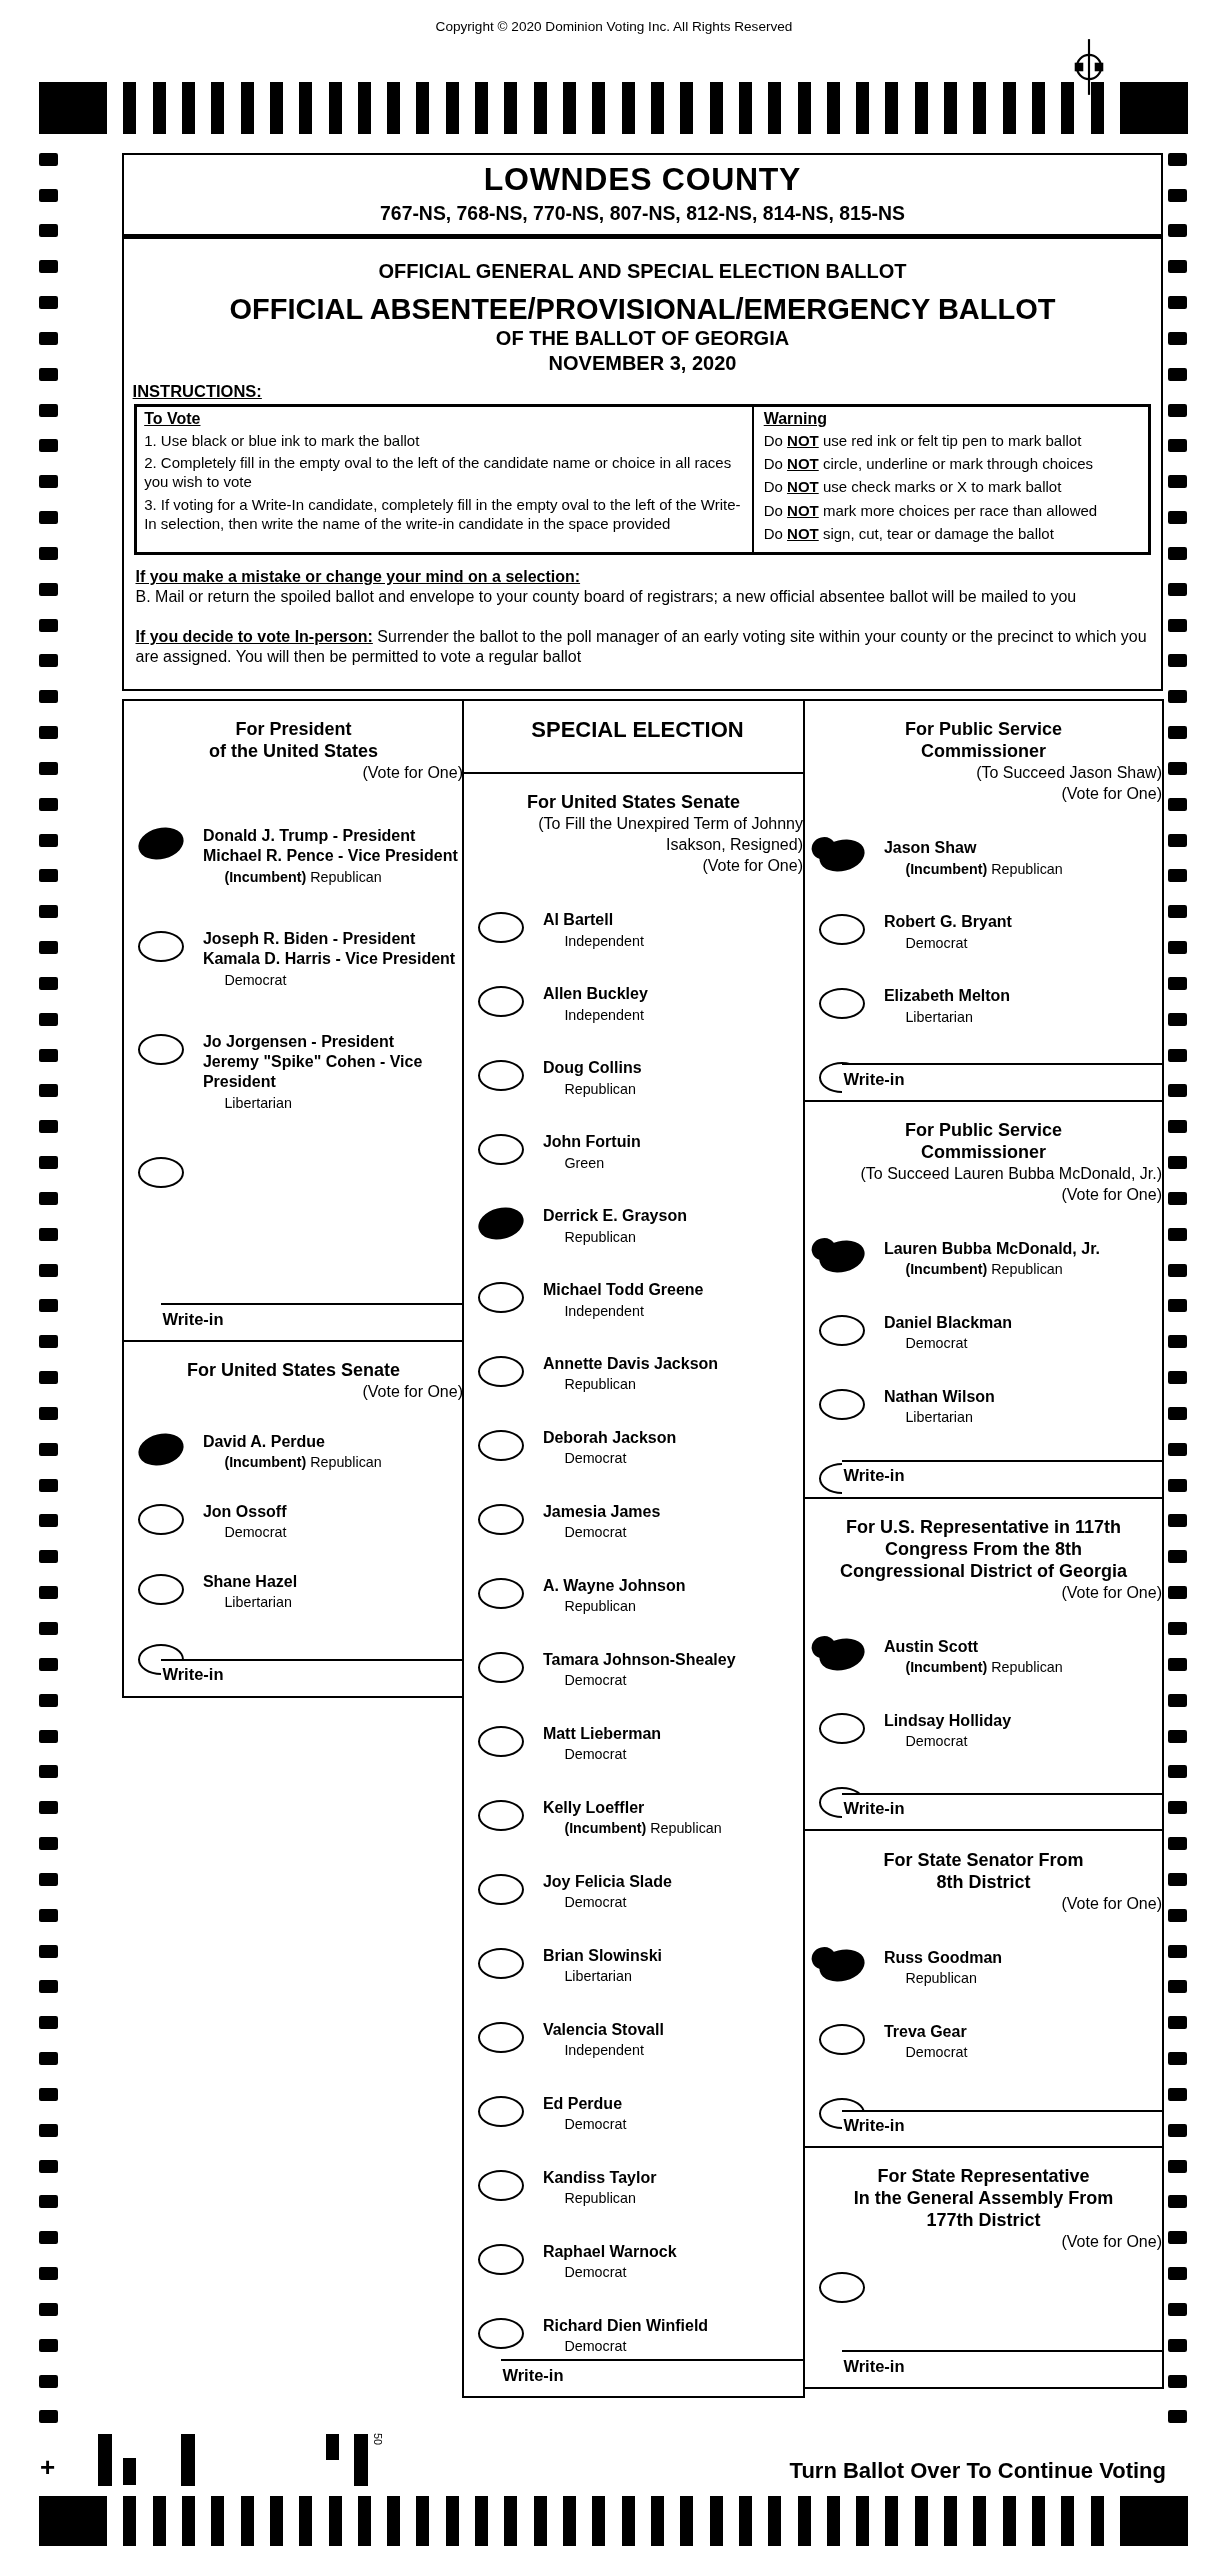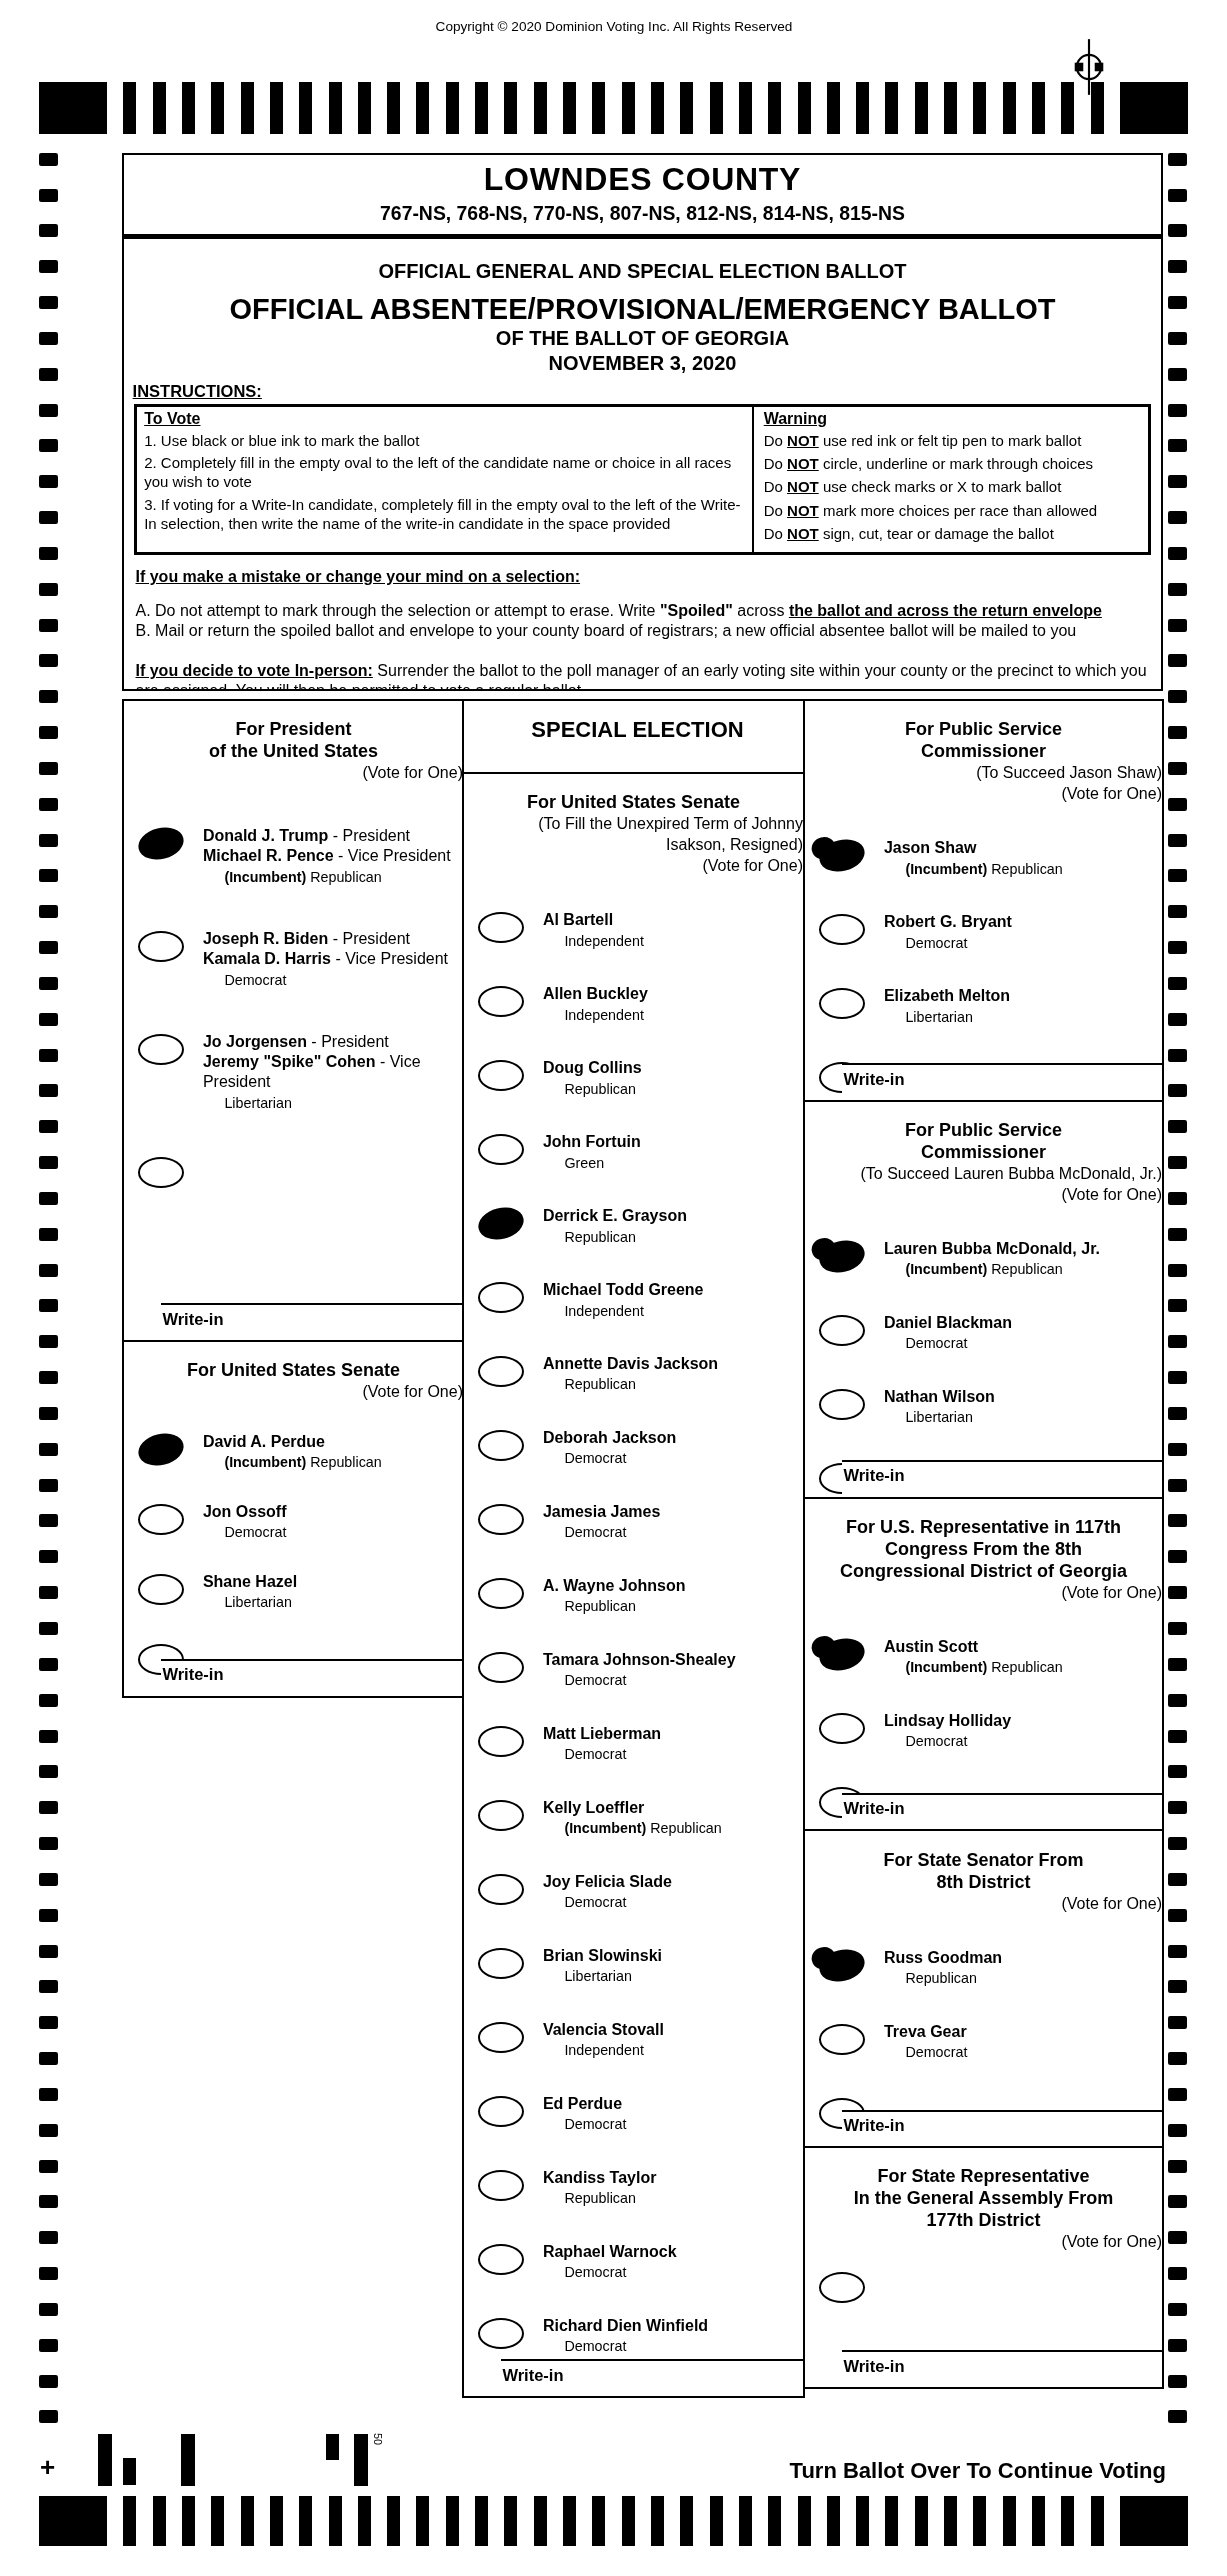--- a/index.html
+++ b/index.html
@@ -64,21 +64,21 @@
   #contest-president .cand{margin-top:43px;}
   #contest-us-senate .cand{margin-top:30px;}
   #contest-state-rep-177th .cand{margin-top:17px;}
   .oval{width:42px;height:27px;border:2.2px solid #000;border-radius:50%;flex:0 0 auto;margin-top:2.2px;
         position:relative;background:#fff;box-sizing:content-box;}
   .oval.filled{background:#000;border-color:#000;transform:rotate(-14deg);}
   .oval.filled.sloppy::after{content:"";position:absolute;left:-7.2px;top:-8.6px;width:24.4px;height:21.5px;
         background:#000;border-radius:50%;}
   .cand-text{margin-left:18.6px;}
   .cand-name{font-size:16px;line-height:20px;font-weight:bold;}
-  .cand-name .suffix{font-weight:normal;}
+  .cand-name .suffix{font-weight:bold;}
   .cand-party{font-size:14.3px;line-height:18.6px;padding-left:21.5px;margin-top:1.4px;}
   .cand-party b{font-weight:bold;}
   .write-in{position:absolute;left:37px;right:0px;bottom:0px;border-top:2.2px solid #000;
             font-weight:bold;font-size:16.5px;padding:4.3px 0 11.5px 1.4px;background:#fff;}
   
   #copyright{position:absolute;top:18.6px;left:0;width:100%;text-align:center;font-size:13.6px;}
   #turn-over{position:absolute;right:62px;top:2458px;font-size:22px;font-weight:bold;}
 </style>
 </head>
 <body>
@@ -329,23 +329,20 @@
             <div class="warn-item">Do <u>NOT</u> circle, underline or mark through choices</div>
             <div class="warn-item">Do <u>NOT</u> use check marks or X to mark ballot</div>
             <div class="warn-item">Do <u>NOT</u> mark more choices per race than allowed</div>
             <div class="warn-item">Do <u>NOT</u> sign, cut, tear or damage the ballot</div>
           </div>
       </div>
     </div>
 
     <div id="mistake">
       <span class="mist-h">If you make a mistake or change your mind on a selection:</span>
-      <div class="mist-para">
-        <span>A. Do not attempt to mark through the selection or attempt to erase.  Write </span><b>"Spoiled"</b><span> across </span><span class="mist-underline">the ballot and across the return envelope</span>
-      </div>
       <div>B. Mail or return the spoiled ballot and envelope to your county board of registrars; a new official absentee ballot will be mailed to you</div>
     </div>
     <div id="inperson">
       <span class="mist-h">If you decide to vote In-person:</span>
       <span>  Surrender the ballot to the poll manager of an early voting site within your county or the precinct to which you are assigned.  You will then be permitted to vote a regular ballot</span>
     </div>
 
   </div>
 
   <div id="col1" class="col">

